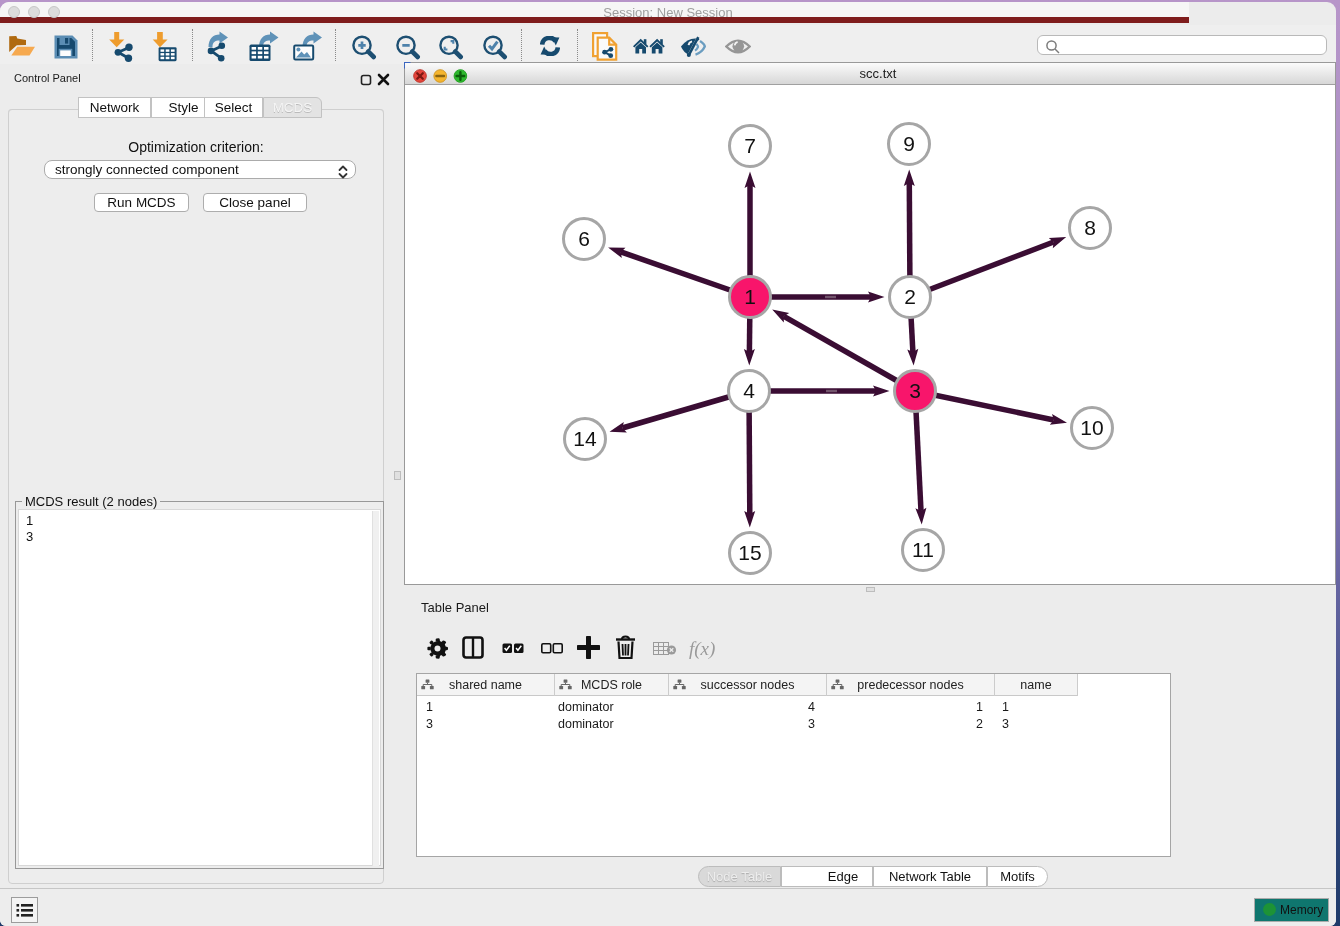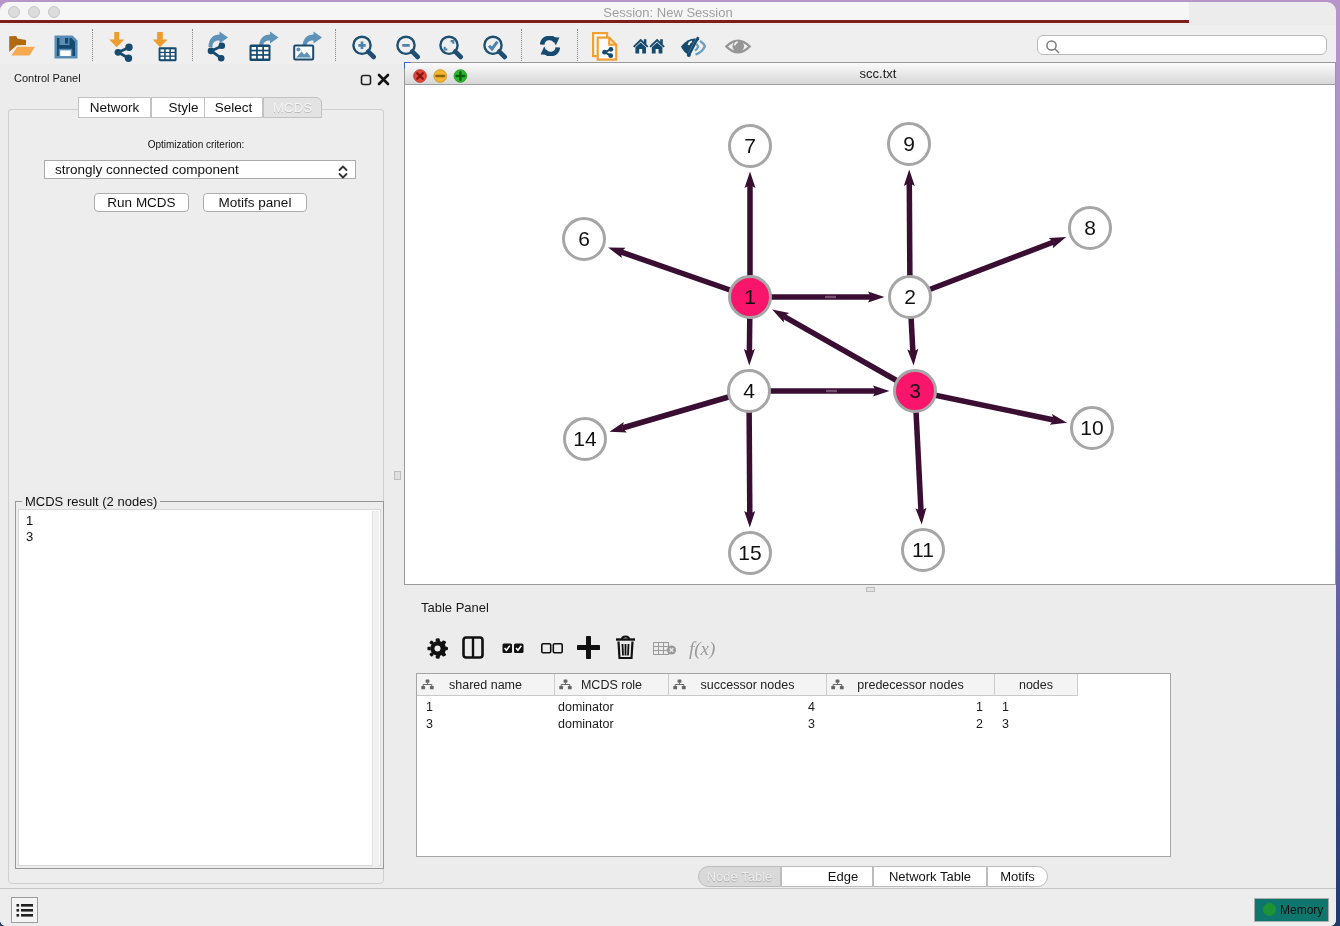--- a/index.html
+++ b/index.html
@@ -8,35 +8,35 @@
   font-family:"Liberation Sans", sans-serif;
   background: linear-gradient(180deg,#b795c9 0%,#a98fc4 25%,#7a6fae 55%,#3d4f87 80%,#1e3a69 100%);
   position:relative;
 }
 .abs { position:absolute; }
 #win {
   position:absolute; left:0; top:2px; width:1336px; height:924px;
   background:#ececec; border-radius:9px 9px 6px 6px; overflow:hidden;
 }
 
-#titlebar { position:absolute; left:0; top:0; width:1189px; height:21px; background:#f6f6f6; border-bottom:3px solid #7f1d1d; }
+#titlebar { position:absolute; left:0; top:0; width:1189px; height:21px; background:#f6f6f6; border-bottom:6px solid #7f1d1d; }
 .tl { position:absolute; top:4px; width:12px; height:12px; border-radius:50%; background:#dcdcdc; border:1px solid #c6c6c6; }
 #title { position:absolute; top:0; left:0; width:1336px; height:21px; line-height:21px; text-align:center; color:#9f9f9f; font-size:13px; }
 
 #toolbar { position:absolute; left:0; top:23px; width:1336px; height:40px; background:#efefef; border-bottom:1px solid #a9a9a9; }
 .sep { position:absolute; top:4px; height:32px; width:0; border-left:1px dotted #8a8a8a; }
 #search { position:absolute; left:1037px; top:10px; width:290px; height:20px; background:#fff; border:1px solid #b9b9b9; border-radius:6px; }
 
 #cpanel { position:absolute; left:0; top:62px; width:392px; height:824px; background:#ececec; }
 #cpTitle { position:absolute; left:14px; top:8px; font-size:11px; color:#1a1a1a; }
 .tab { position:absolute; top:33px; height:21px; line-height:20px; background:#fff; border:1px solid #c2c2c2; font-size:13.5px; text-align:center; color:#111; }
 #tabPaneBox { position:absolute; left:8px; top:45px; width:376px; height:775px; background:#ededed; border:1px solid #cfcfcf; border-radius:4px; }
 #tabStrip { position:absolute; left:8px; top:45px; width:376px; height:13px; background:#e2e2e2; border:1px solid #cfcfcf; border-bottom:none; border-radius:4px 4px 0 0; }
-#optLabel { position:absolute; left:0; top:75px; width:392px; text-align:center; font-size:10px; color:#111; }
-#dropdown { position:absolute; left:44px; top:96px; width:312px; height:19px; background:#fff; border:1px solid #ababab; border-radius:0; font-size:13.5px; color:#111; line-height:17px; padding-left:10px; }
+#optLabel { position:absolute; left:0; top:75px; width:392px; text-align:center; font-size:14px; color:#111; }
+#dropdown { position:absolute; left:44px; top:96px; width:312px; height:19px; background:#fff; border:1px solid #ababab; border-radius:8px; font-size:13.5px; color:#111; line-height:17px; padding-left:10px; }
 .btn { position:absolute; top:129px; height:19px; line-height:17px; background:#fff; border:1px solid #adadad; border-radius:4px; font-size:13.5px; color:#111; text-align:center; }
 #fieldset { position:absolute; left:15px; top:437px; width:369px; height:368px; border:1px solid #989898; }
 #fieldLegend { position:absolute; left:6px; top:-8px; background:#ececec; padding:0 3px; font-size:13px; color:#111; }
 #resultArea { position:absolute; left:2px; top:7px; width:363px; height:357px; background:#fff; border:1px solid #d8d8d8; }
 #resultScroll { position:absolute; right:1px; top:1px; width:7px; height:355px; background:#f0f0f0; border-left:1px solid #e0e0e0; }
 
 #vsplit { position:absolute; left:392px; top:62px; width:12px; height:824px; background:#ececec; }
 #vhandle { position:absolute; left:2px; top:407px; width:7px; height:9px; background:#e0e0e0; border:1px solid #bdbdbd; }
 
 #netframe { position:absolute; left:404px; top:60px; width:932px; height:523px; border:1px solid #999999; background:#fff; }
@@ -230,21 +230,21 @@
     <div class="tab" style="left:78px; width:73px;">Network</div>
     <div class="tab" style="left:151px; width:65px;">Style</div>
     <div class="tab" style="left:204px; width:59px;">Select</div>
     <div class="tab" style="left:263px; width:59px; background:#e3e3e3; color:#f5f5f5; border-radius:0 6px 0 0; text-shadow:0 1px 0 #bbb;">MCDS</div>
     <div id="optLabel">Optimization criterion:</div>
     <div id="dropdown">strongly connected component<svg width="10" height="14" style="position:absolute;right:7px;top:4px;" viewBox="0 0 10 14">
           <path d="M1.5 5 L5 1.5 L8.5 5" fill="none" stroke="#333" stroke-width="1.8" stroke-linecap="round" stroke-linejoin="round"></path>
           <path d="M1.5 9 L5 12.5 L8.5 9" fill="none" stroke="#333" stroke-width="1.8" stroke-linecap="round" stroke-linejoin="round"></path>
         </svg></div>
     <div class="btn" style="left:94px; width:95px;">Run MCDS</div>
-    <div class="btn" style="left:203px; width:104px;">Motifs panel</div>
+    <div class="btn" style="left:203px; width:104px;">Close panel</div>
     <div id="fieldset">
       <div id="fieldLegend">MCDS result (2 nodes)</div>
       <div id="resultArea">
         <div style="position:absolute;left:7px;top:3px;font-size:13px;color:#111;line-height:16px;">1<br>3</div>
         <div id="resultScroll"></div>
       </div>
     </div>
   </div>
   <div id="vsplit">
       <div id="vhandle"></div>
@@ -412,21 +412,21 @@
               </g>
             </svg>successor nodes</div>
 <div class="thcell" style="left:410px;width:168px;"><svg width="13" height="11" viewBox="0 0 13 11" style="position:absolute;left:4px;top:5px;">
               <g fill="#666">
                 <rect x="4.6" y="0.5" width="3.8" height="3.2" rx="0.5"></rect>
                 <rect x="0.3" y="7" width="3.8" height="3.2" rx="0.5"></rect>
                 <rect x="8.9" y="7" width="3.8" height="3.2" rx="0.5"></rect>
                 <path d="M6.5 3.7 L6.5 5.5 M2.2 7 L2.2 5.5 L10.8 5.5 L10.8 7" stroke="#666" stroke-width="1" fill="none"></path>
               </g>
             </svg>predecessor nodes</div>
-<div class="thcell" style="left:578px;width:83px;">nodes</div>
+<div class="thcell" style="left:578px;width:83px;">name</div>
 </div>
 <div id="trows">
 <div class="trow" style="left:9px;top:25px;">1</div>
 <div class="trow" style="left:141px;top:25px;">dominator</div>
 <div class="trow" style="left:252px;top:25px;width:146px;text-align:right;">4</div>
 <div class="trow" style="left:410px;top:25px;width:156px;text-align:right;">1</div>
 <div class="trow" style="left:585px;top:25px;">1</div>
 <div class="trow" style="left:9px;top:42px;">3</div>
 <div class="trow" style="left:141px;top:42px;">dominator</div>
 <div class="trow" style="left:252px;top:42px;width:146px;text-align:right;">3</div>

